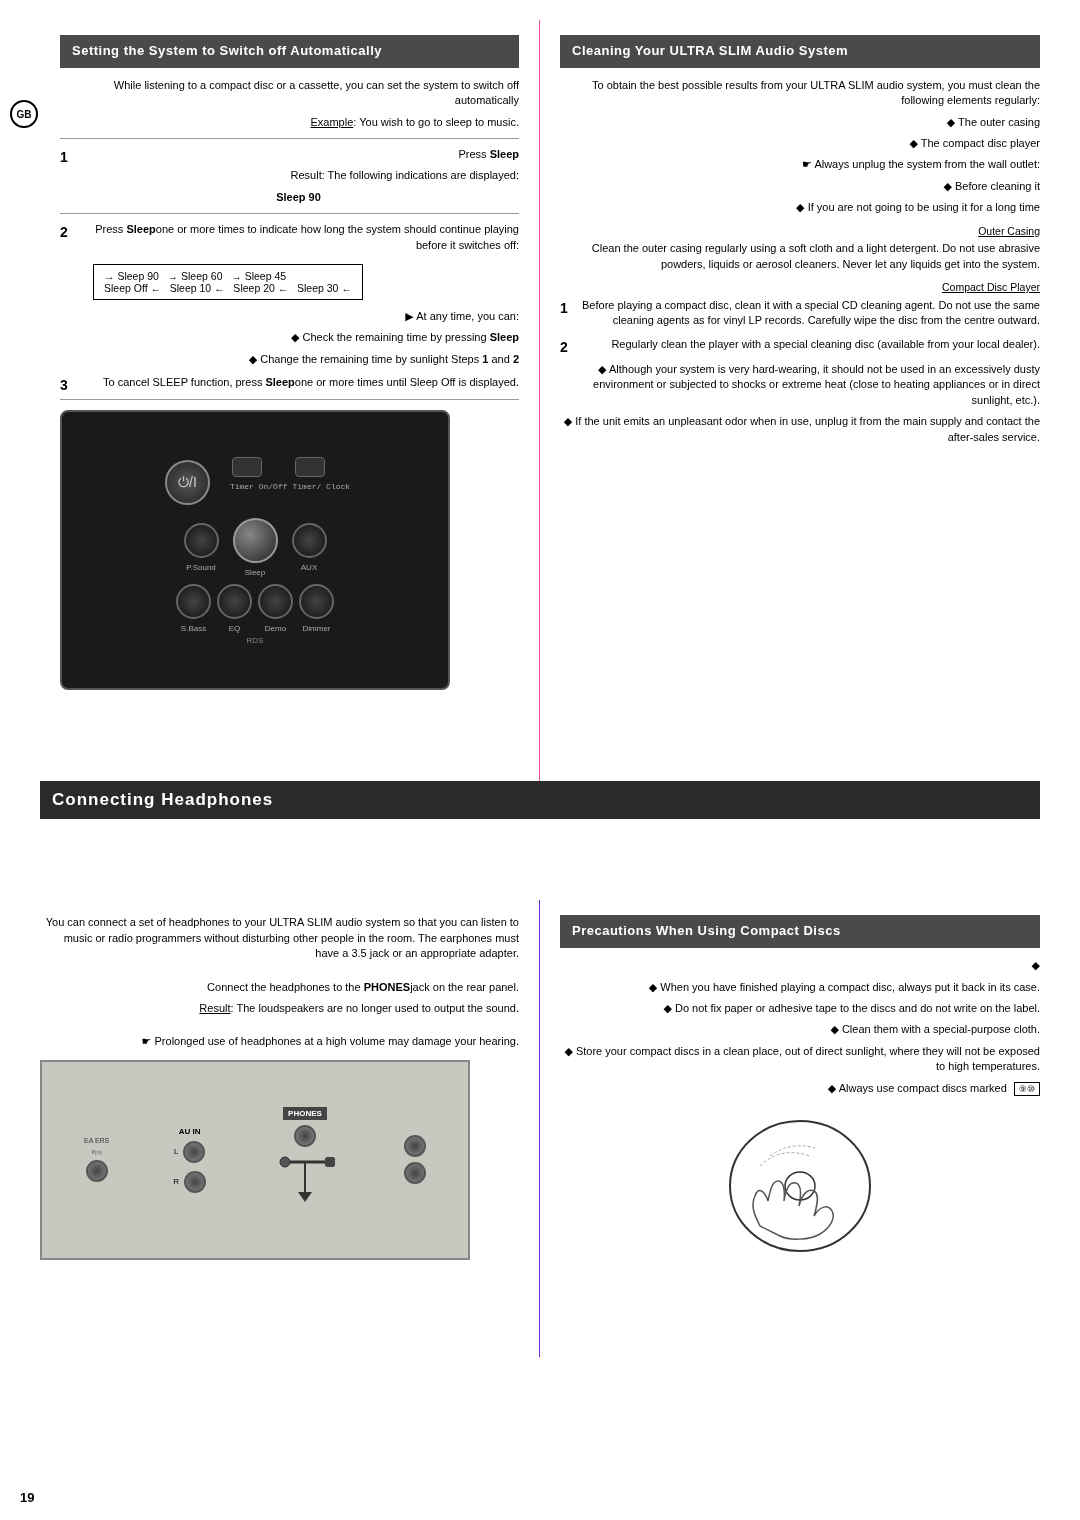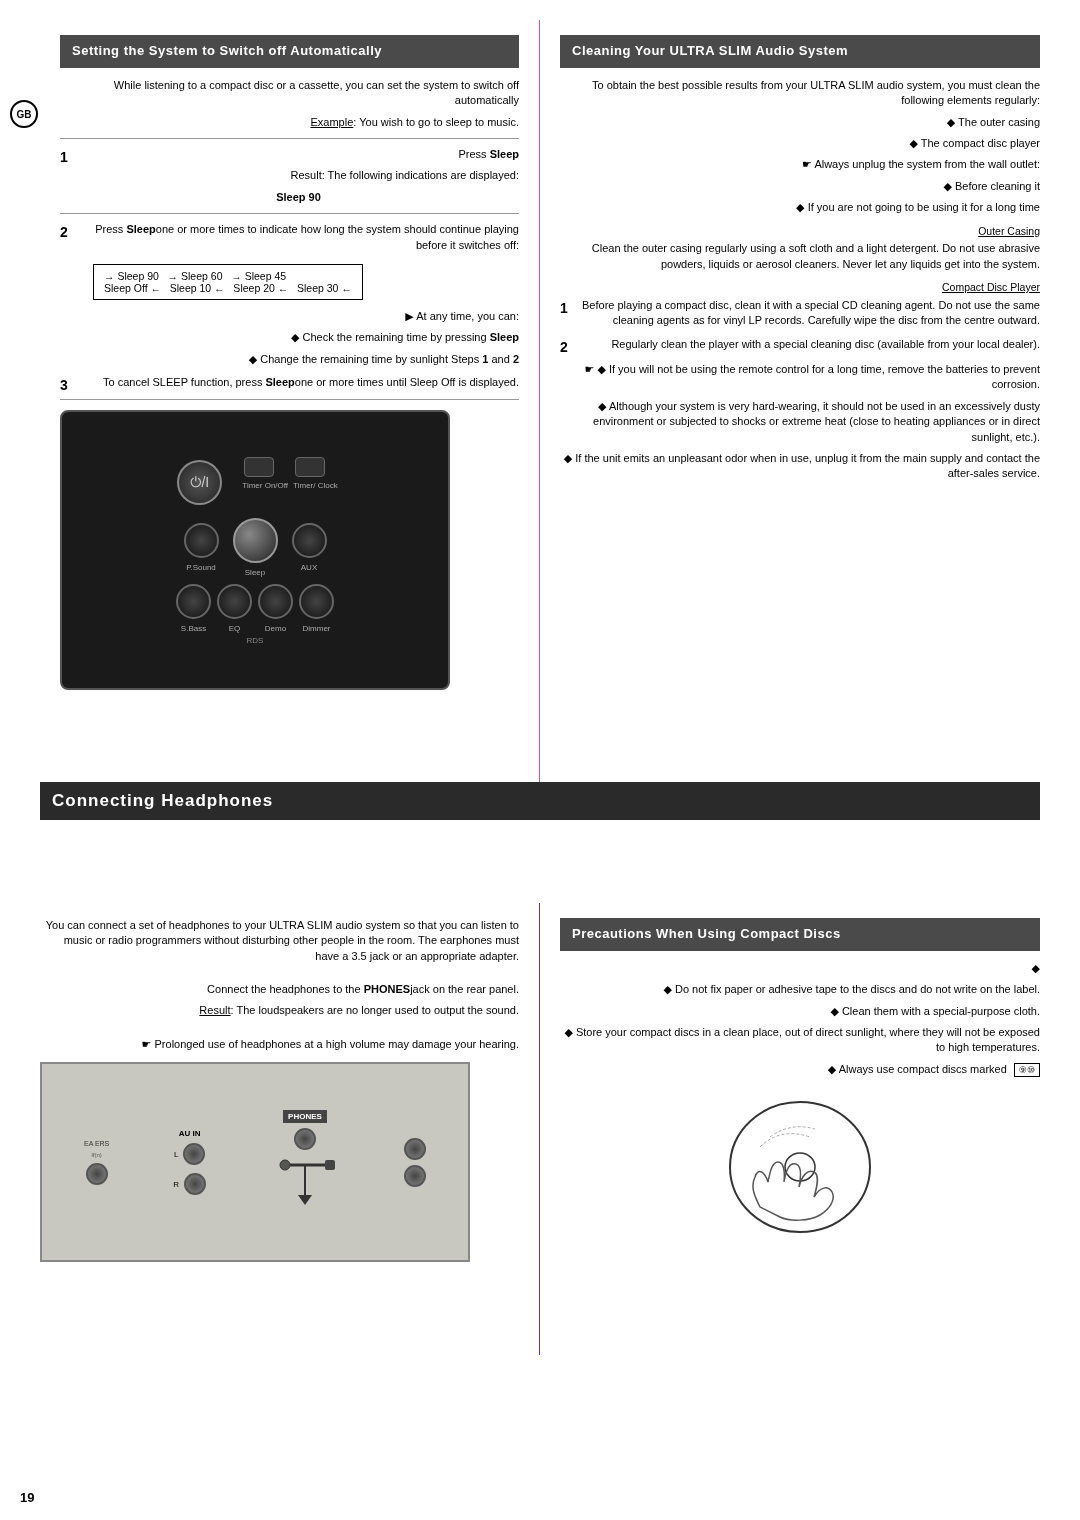--- a/index.html
+++ b/index.html
@@ -270,21 +270,21 @@
     <hr class="divider">
 
     <div class="device-img">
       <div class="device-controls">
         <div style="display:flex; align-items:flex-start; gap:15px; margin-bottom:5px;">
           <div>
             <div class="power-btn">
                 <span>⏻/I</span>
               </div>
           </div>
-          <div style="display:flex; flex-direction:column; gap:3px;">
+          <div style="display:flex; flex-direction:column; gap:3px;font-family:Liberation Mono, monospace;">
             <div style="display:flex; gap:5px;">
               <div>
                 <div class="btn-small"></div>
                 <div class="ctrl-label">Timer On/Off</div>
               </div>
               <div>
                 <div class="btn-small"></div>
                 <div class="ctrl-label">Timer/ Clock</div>
               </div>
             </div>
@@ -354,21 +354,20 @@
     </div>
 
     <div>
       <span class="step-num">2</span>
       <div class="step-content">
         <p>Regularly clean the player with a special cleaning disc (available from your local dealer).</p>
       </div>
     </div>
 
     <div style="margin-top:10px;">
-      <p><span class="note-icon"></span><span class="bullet-diamond"></span><span>If you will not be using the remote control for a long time, remove the batteries to prevent corrosion.</span></p>
       <p style="margin-top:5px;"><span class="bullet-diamond"></span><span>Although your system is very hard-wearing, it should not be used in an excessively dusty environment or subjected to shocks or extreme heat (close to heating appliances or in direct sunlight, etc.).</span></p>
       <p style="margin-top:5px;"><span class="bullet-diamond"></span><span>If the unit emits an unpleasant odor when in use, unplug it from the main supply and contact the after-sales service.</span></p>
     </div>
   </div>
 
   <div class="full-width-header" style="grid-column:1/3; padding: 0 20px;">
     <div class="section-header dark" style="font-size:17px; letter-spacing:1px;">Connecting Headphones</div>
   </div>
 
   <div class="left-col-lower">
@@ -427,20 +426,21 @@
           <div class="jack"></div>
         </div>
       </div>
     </div>
   </div>
 
   <div class="right-col-lower">
     <div class="section-header">Precautions When Using Compact Discs</div>
 
     <p><span class="bullet-diamond"></span></p>
+    <p style="margin-top:5px;"><span class="bullet-diamond"></span><span>When you have finished playing a compact disc, always put it back in its case.</span></p>
     <p style="margin-top:5px;"><span class="bullet-diamond"></span><span>Do not fix paper or adhesive tape to the discs and do not write on the label.</span></p>
     <p style="margin-top:5px;"><span class="bullet-diamond"></span><span>Clean them with a special-purpose cloth.</span></p>
     <p style="margin-top:5px;"><span class="bullet-diamond"></span><span>Store your compact discs in a clean place, out of direct sunlight, where they will not be exposed to high temperatures.</span></p>
     <p style="margin-top:5px;"><span class="bullet-diamond"></span><span>Always use compact discs marked</span>
       <span style="border:1px solid #000; padding:1px 4px; font-size:9px; margin-left:4px;">⑨⑩</span>
     </p>
 
     <div style="display:flex; justify-content:center; margin-top:20px;">
       <svg width="200" height="160" viewBox="0 0 200 160">
 

